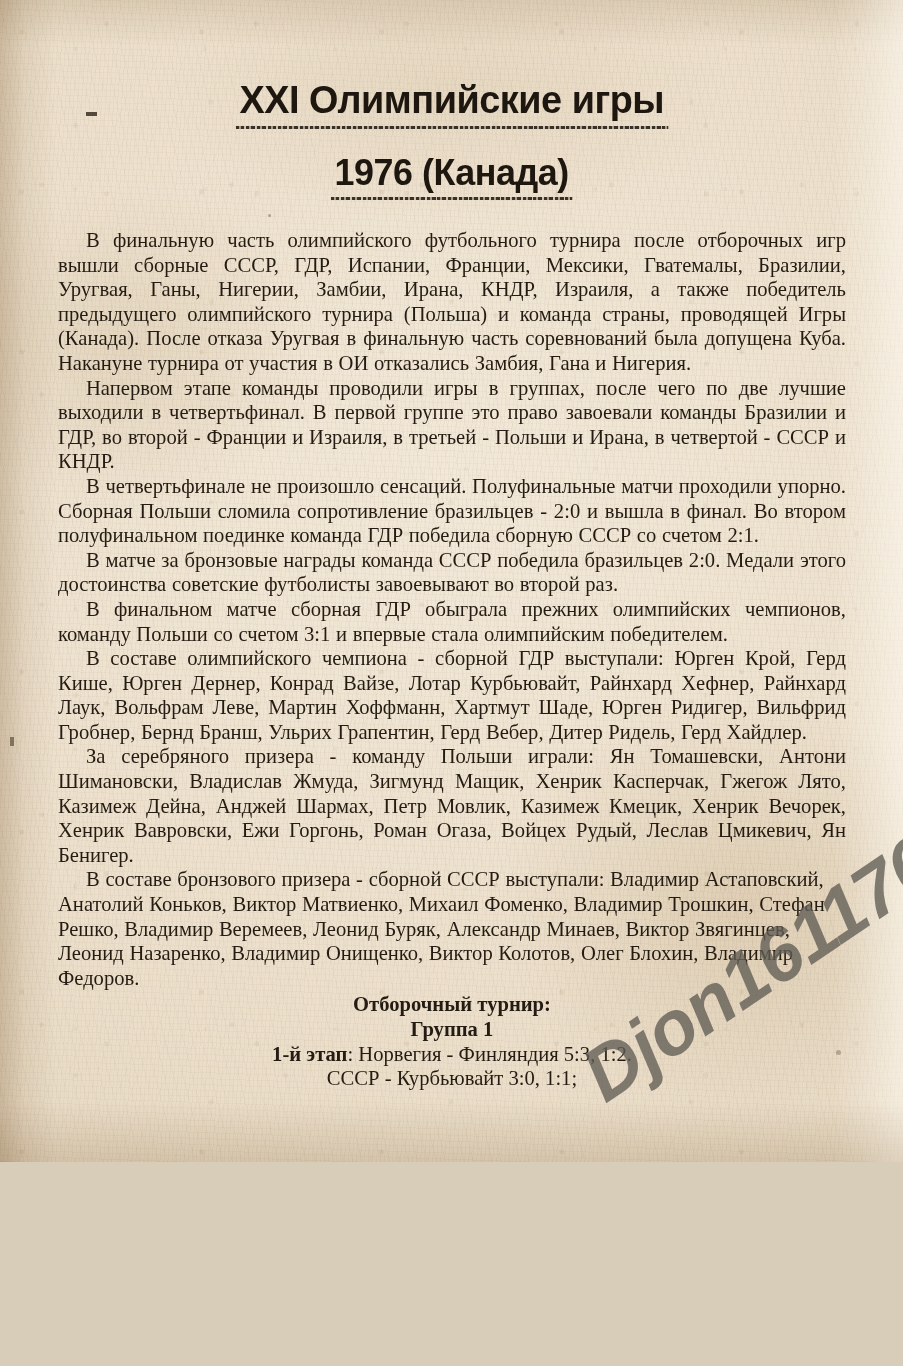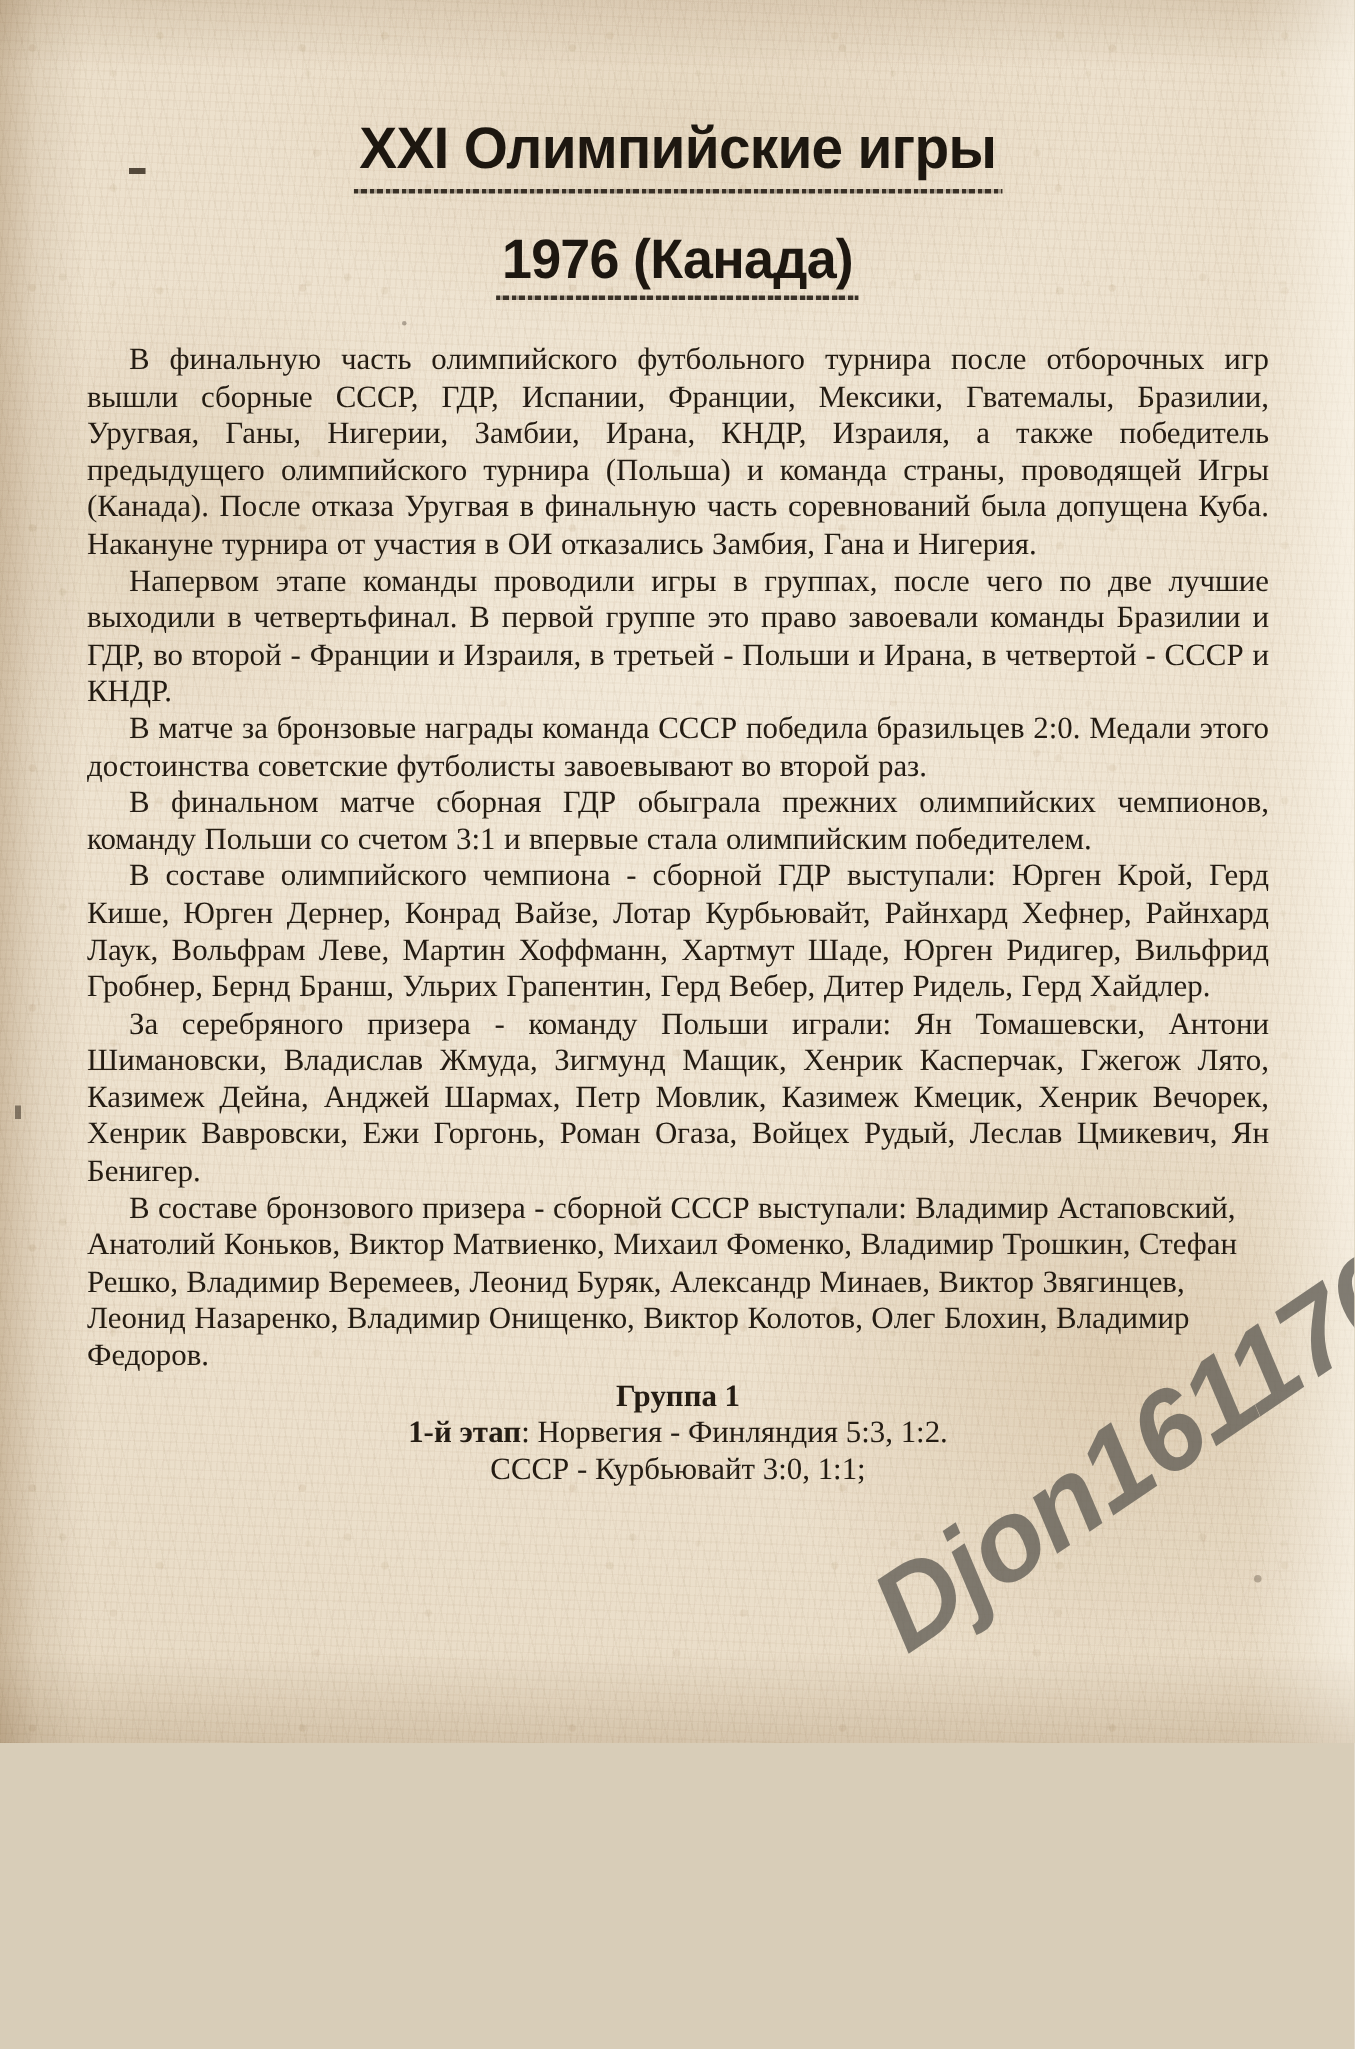--- a/index.html
+++ b/index.html
@@ -215,28 +215,30 @@
     <div class="head-wrap">
       <div class="h-main">XXI Олимпийские игры</div>
     </div>
     <div class="head-wrap">
       <div class="h-sub">1976 (Канада)</div>
     </div>
 
     <div class="body-text">
       <p class="para">В финальную часть олимпийского футбольного турнира после отборочных игр вышли сборные СССР, ГДР, Испании, Франции, Мексики, Гватемалы, Бразилии, Уругвая, Ганы, Нигерии, Замбии, Ирана, КНДР, Израиля, а также победитель предыдущего олимпийского турнира (Польша) и команда страны, проводящей Игры (Канада). После отказа Уругвая в финальную часть соревнований была допущена Куба. Накануне турнира от участия в ОИ отказались Замбия, Гана и Нигерия.</p>
       <p class="para">Напервом этапе команды проводили игры в группах, после чего по две лучшие выходили в четвертьфинал. В первой группе это право завоевали команды Бразилии и ГДР, во второй - Франции и Израиля, в третьей - Польши и Ирана, в четвертой - СССР  и КНДР.</p>
+      <p class="para">В четвертьфинале не произошло сенсаций. Полуфинальные матчи проходили упорно. Сборная Польши сломила сопротивление бразильцев - 2:0 и вышла в финал. Во втором полуфинальном поединке команда ГДР победила сборную СССР со счетом 2:1.</p>
       <p class="para">В матче за бронзовые награды команда СССР победила бразильцев 2:0. Медали этого достоинства советские футболисты завоевывают во второй раз.</p>
       <p class="para">В финальном матче сборная ГДР обыграла прежних олимпийских чемпионов, команду Польши со счетом 3:1 и впервые стала олимпийским победителем.</p>
       <p class="para">В составе олимпийского чемпиона - сборной ГДР выступали: Юрген Крой, Герд Кише, Юрген Дернер, Конрад Вайзе, Лотар Курбьювайт, Райнхард Хефнер, Райнхард Лаук, Вольфрам Леве, Мартин Хоффманн, Хартмут Шаде, Юрген Ридигер, Вильфрид Гробнер, Бернд Бранш, Ульрих Грапентин, Герд Вебер, Дитер Ридель, Герд Хайдлер.</p>
       <p class="para">За серебряного призера - команду Польши играли: Ян Томашевски, Антони Шимановски, Владислав Жмуда, Зигмунд Мащик, Хенрик Касперчак, Гжегож Лято, Казимеж Дейна, Анджей Шармах, Петр Мовлик, Казимеж Кмецик, Хенрик Вечорек, Хенрик Вавровски, Ежи Горгонь, Роман Огаза, Войцех Рудый, Леслав Цмикевич, Ян Бенигер.</p>
       <p class="para">В составе бронзового призера - сборной СССР выступали: Владимир Астаповский, Анатолий Коньков, Виктор Матвиенко, Михаил Фоменко, Владимир Трошкин, Стефан Решко, Владимир Веремеев, Леонид Буряк, Александр Минаев, Виктор Звягинцев, Леонид Назаренко, Владимир Онищенко, Виктор Колотов, Олег Блохин, Владимир Федоров.</p>
     </div>
 
     <div class="sect">
+      <div class="cap">Отборочный турнир:</div>
       <div class="cap">Группа 1</div>
       <div class="line stage-line">
         <b>1-й этап</b><span>: Норвегия - Финляндия 5:3, 1:2.</span>
       </div>
       <div class="line stage-line">СССР - Курбьювайт 3:0, 1:1;</div>
     </div>
 
   </div>
 
   <div class="folio">36</div>

